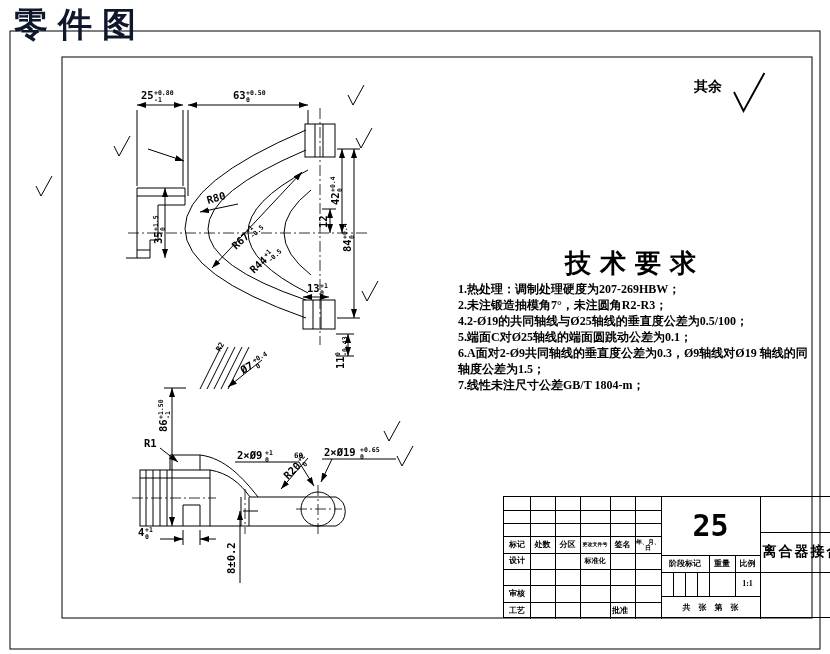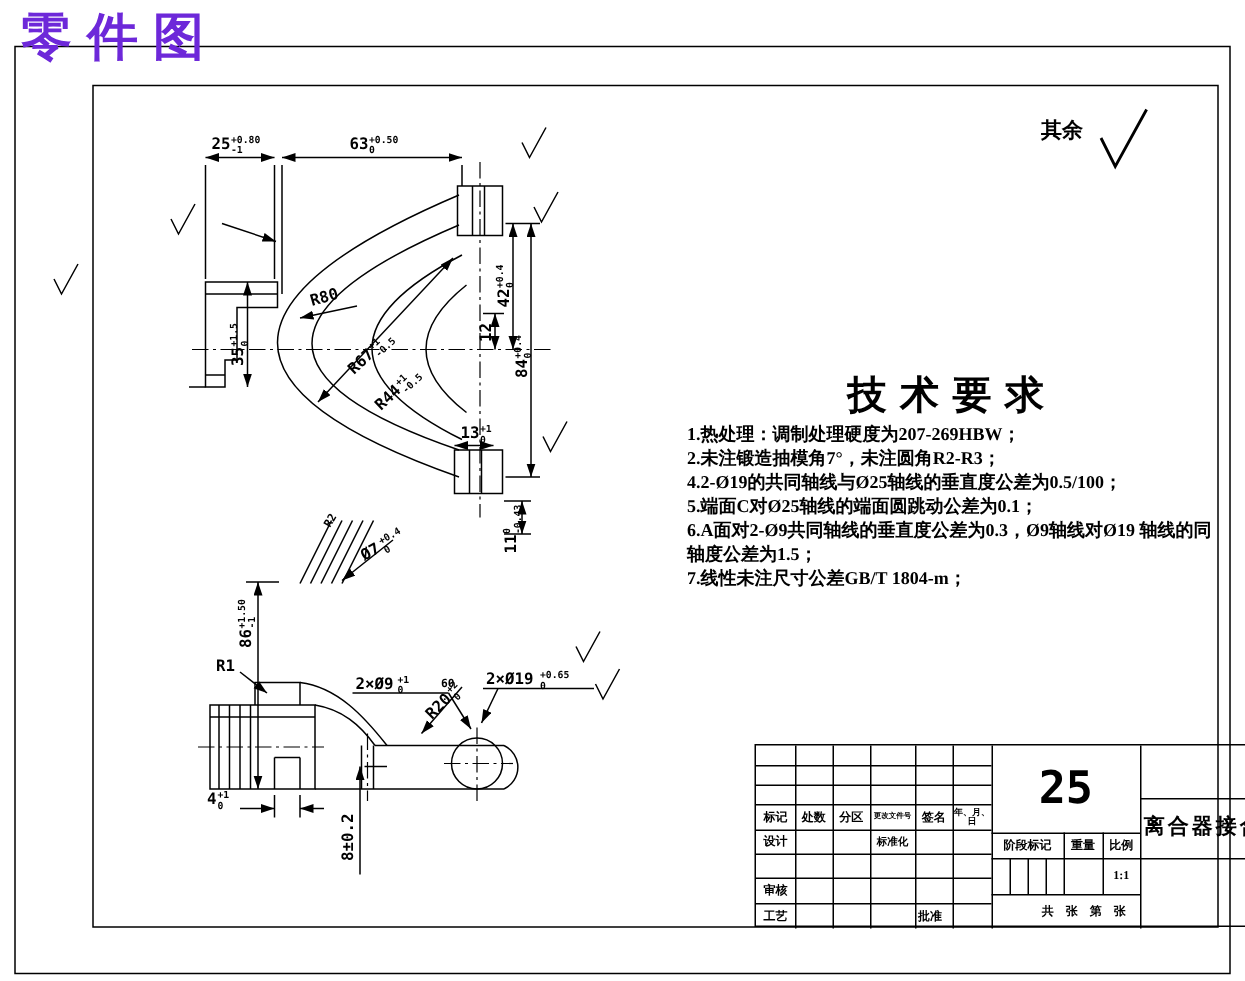--- a/index.html
+++ b/index.html
@@ -5,21 +5,21 @@
   html,body{margin:0;padding:0;}
   body{width:830px;height:654px;position:relative;background:#fff;overflow:hidden;
        font-family:"Liberation Serif",serif;color:#000;}
   svg{position:absolute;left:0;top:0;}
   .s{stroke:#000;stroke-width:1;fill:none;}
   .cl{stroke:#000;stroke-width:.8;fill:none;stroke-dasharray:11 3 2 3;}
   .dv{font:10.5px "DejaVu Sans Mono",monospace;fill:#000;font-weight:bold;}
   .dt{font:6.5px "DejaVu Sans Mono",monospace;fill:#000;font-weight:bold;}
   .dsm{font:7.5px "DejaVu Sans Mono",monospace;fill:#000;font-weight:bold;}
   .stamp{position:absolute;left:14px;top:2px;font-size:34px;font-weight:bold;
-         color:#6d28d9;letter-spacing:10px;white-space:nowrap;}
+         color:#0f172a;letter-spacing:10px;white-space:nowrap;}
   .surplus{position:absolute;left:694px;top:78px;font-size:14px;font-weight:bold;}
   .tech{position:absolute;left:458px;top:246px;width:354px;}
   .tech h1{margin:0;text-align:center;font-size:26px;font-weight:bold;letter-spacing:9px;}
   .tech .lines{font-size:12px;font-weight:bold;line-height:16px;}
   .tblock{position:absolute;left:455px;top:496px;width:357px;height:122px;
           border:1px solid #000;font-weight:bold;box-sizing:border-box;margin-left:48px;}
   .cell{position:absolute;display:flex;align-items:center;justify-content:center;
         text-align:center;font-size:8px;line-height:1;}
   .vl{position:absolute;width:1px;background:#000;}
   .hl{position:absolute;height:1px;background:#000;}
@@ -293,15 +293,15 @@
   <div class="cell" style="left:0;top:56px;width:26px;height:16px;">设计</div>
   <div class="cell" style="left:76px;top:56px;width:30px;height:16px;font-size:7px;">标准化</div>
   <div class="cell" style="left:0;top:88px;width:26px;height:17px;">审核</div>
   <div class="cell" style="left:0;top:105px;width:26px;height:17px;">工艺</div>
   <div class="cell" style="left:76px;top:105px;width:30px;height:17px;padding-left:25px;">批准</div>
   <div class="cell mat" style="left:157px;top:0;width:99px;height:58px;">25</div>
   <div class="cell" style="left:157px;top:58px;width:48px;height:17px;">阶段标记</div>
   <div class="cell" style="left:205px;top:58px;width:26px;height:17px;">重量</div>
   <div class="cell" style="left:231px;top:58px;width:25px;height:17px;">比例</div>
   <div class="cell" style="left:231px;top:75px;width:25px;height:24px;">1:1</div>
-  <div class="cell" style="left:157px;top:99px;width:99px;height:23px;padding-left:12px;">共　张　第　张</div>
+  <div class="cell" style="left:157px;top:99px;width:99px;height:23px;">共　张　第　张</div>
   <div class="cell pname" style="left:256px;top:35px;width:101px;height:40px;">离合器接合叉</div>
 </div>
 
 </body></html>

